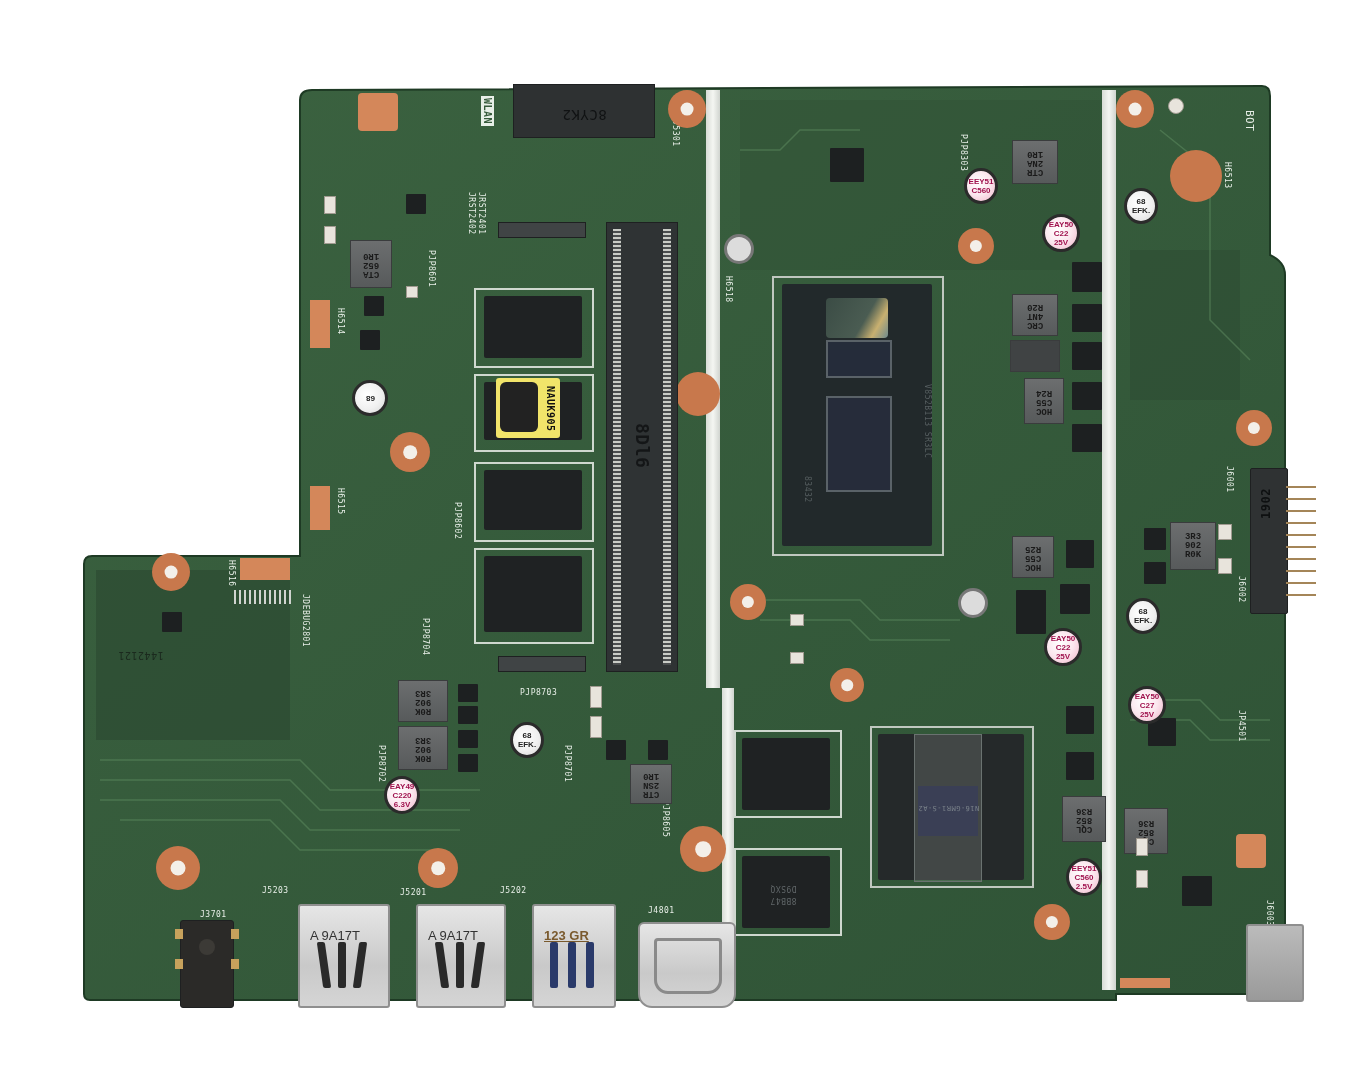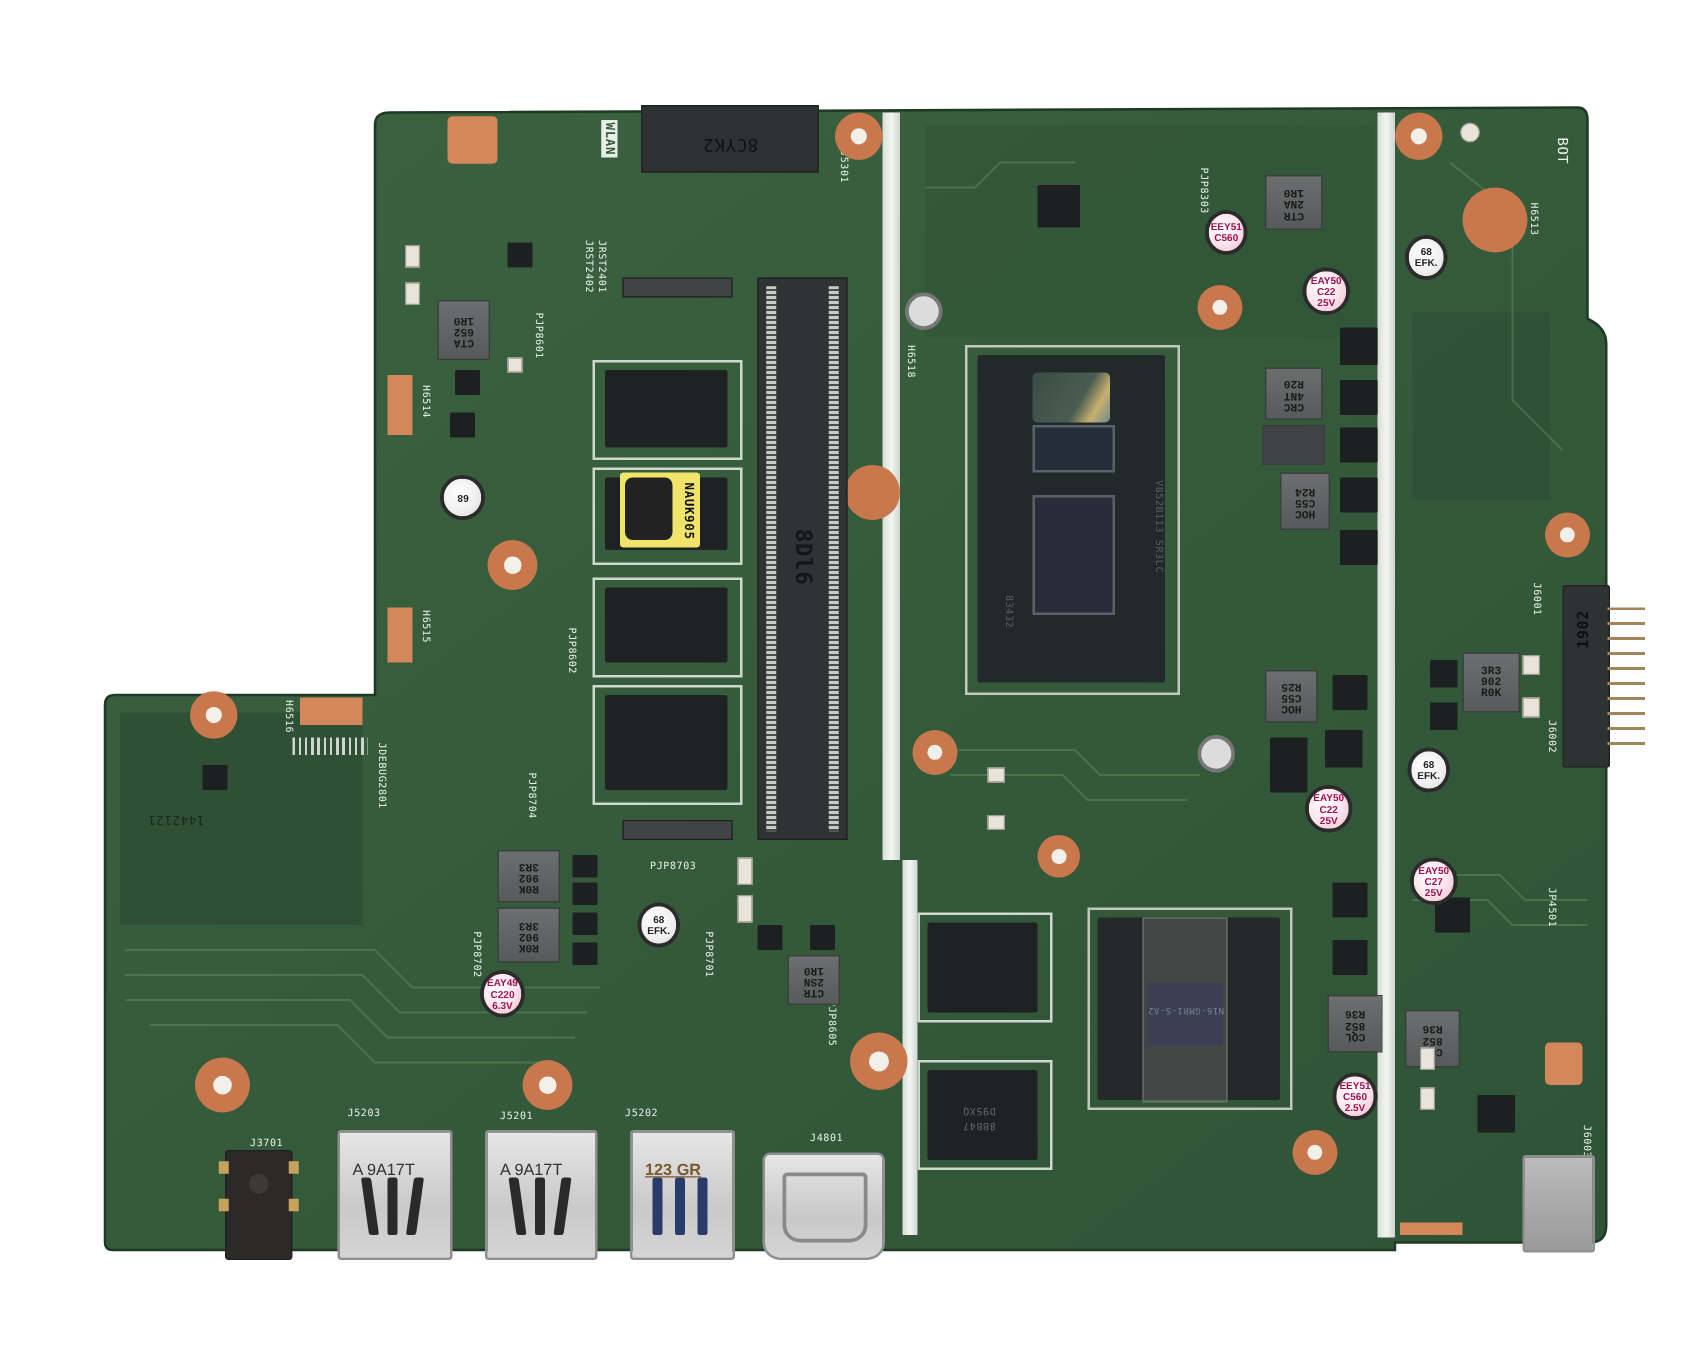--- a/index.html
+++ b/index.html
@@ -11,21 +11,21 @@
   .chip{position:absolute;background:#1f2223;border-radius:2px;}
   .chip-outline{position:absolute;border:2px solid #cfd8cf;}
   .pad{position:absolute;background:#c8784c;border-radius:50%;}
   .pad .hole{position:absolute;left:50%;top:50%;width:34%;height:34%;transform:translate(-50%,-50%);background:#f3efe9;border-radius:50%;}
   .sqpad{position:absolute;background:#d4875a;}
   .cap{position:absolute;border-radius:50%;background:radial-gradient(circle at 40% 40%,#ffffff 0%,#f0f0f0 55%,#d8d8d8 100%);border:3px solid #2b2b2b;display:flex;flex-direction:column;align-items:center;justify-content:center;font-family:"Liberation Sans",sans-serif;font-size:8px;color:#222;line-height:9px;font-weight:bold;}
   .cap.pink{background:radial-gradient(circle at 40% 40%,#ffffff 0%,#fbe6ee 50%,#f0b4c8 100%);color:#a0124e;}
   .cap.pink::after{content:"";position:absolute;left:-3px;bottom:-3px;width:calc(100% + 6px);height:30%;background:#c8186a;border-radius:0 0 50% 50%/0 0 100% 100%;opacity:0.85;z-index:-1;}
   .ind{position:absolute;background:linear-gradient(#6c6e6f,#575a5b);border:1px solid #3a3c3d;display:flex;flex-direction:column;align-items:center;justify-content:center;color:#1a1a1a;font-family:"Liberation Mono",monospace;font-size:9px;line-height:9px;font-weight:bold;}
   .ind.rot180 span{display:block;transform:rotate(180deg);}
-  .usb{position:absolute;background:linear-gradient(180deg,#e6e6e6,#c9c9c9 60%,#d5d5d5);border:2px solid #8f8f8f;border-radius:3px;}
+  .usb{position:absolute;background:linear-gradient(180deg,#e6e6e6,#c9c9c9 60%,#d5d5d5);border:2px solid #8f8f8f;border-radius:3px;margin-left:28px;}
   .usb .txt{position:absolute;left:10px;top:22px;font-family:"Liberation Sans",sans-serif;font-size:13px;color:#333;}
   .usb .spring{position:absolute;bottom:18px;width:8px;height:46px;background:#2a2a2a;border-radius:2px;}
   .slot{position:absolute;background:#3a3d3e;border:1px solid #1e2021;}
   .rail{position:absolute;background:linear-gradient(90deg,#d8dcd6,#f4f6f2,#d0d4cf);}
   .qfn{position:absolute;background:#1d2021;border-radius:1px;}
   .smd{position:absolute;background:#e8e4dc;border:1px solid #a09a90;}
   .label-sticker{position:absolute;background:#f1e46a;border-radius:3px;}
 </style>
 </head>
 <body>
@@ -130,21 +130,21 @@
   <span class="lbl rot" style="left:476px;top:192px;font-size:8px;">JRST2402</span>
   <span class="lbl rot" style="left:436px;top:250px;font-size:8px;">PJP8601</span>
   <span class="lbl rot" style="left:462px;top:502px;font-size:8px;">PJP8602</span>
   <span class="lbl rot" style="left:968px;top:134px;font-size:8px;">PJP8303</span>
   <span class="lbl" style="left:520px;top:688px;font-size:8px;">PJP8703</span>
   <span class="lbl rot" style="left:430px;top:618px;font-size:8px;">PJP8704</span>
   <span class="lbl rot" style="left:386px;top:745px;font-size:8px;">PJP8702</span>
   <span class="lbl rot" style="left:572px;top:745px;font-size:8px;">PJP8701</span>
   <span class="lbl rot" style="left:670px;top:800px;font-size:8px;">PJP8605</span>
   <span class="lbl rot" style="left:310px;top:594px;font-size:8px;">JDEBUG2801</span>
-  <span class="lbl" style="left:278px;top:886px;font-size:8px;">J5203</span>
+  <span class="lbl" style="left:262px;top:886px;font-size:8px;">J5203</span>
   <span class="lbl" style="left:400px;top:888px;font-size:8px;">J5201</span>
   <span class="lbl" style="left:500px;top:886px;font-size:8px;">J5202</span>
   <span class="lbl" style="left:648px;top:906px;font-size:8px;">J4801</span>
   <span class="lbl" style="left:200px;top:910px;font-size:8px;">J3701</span>
   <span class="lbl rot" style="left:1234px;top:466px;font-size:8px;">J6001</span>
   <span class="lbl rot" style="left:1246px;top:576px;font-size:8px;">J6002</span>
   <span class="lbl rot" style="left:1274px;top:900px;font-size:8px;">J6003</span>
   <span class="lbl rot" style="left:1246px;top:710px;font-size:8px;">JP4501</span>
   <span class="lbl" style="left:118px;top:650px;color:#1b2a1e;font-size:10px;transform:rotate(180deg);">1442121</span>
 

